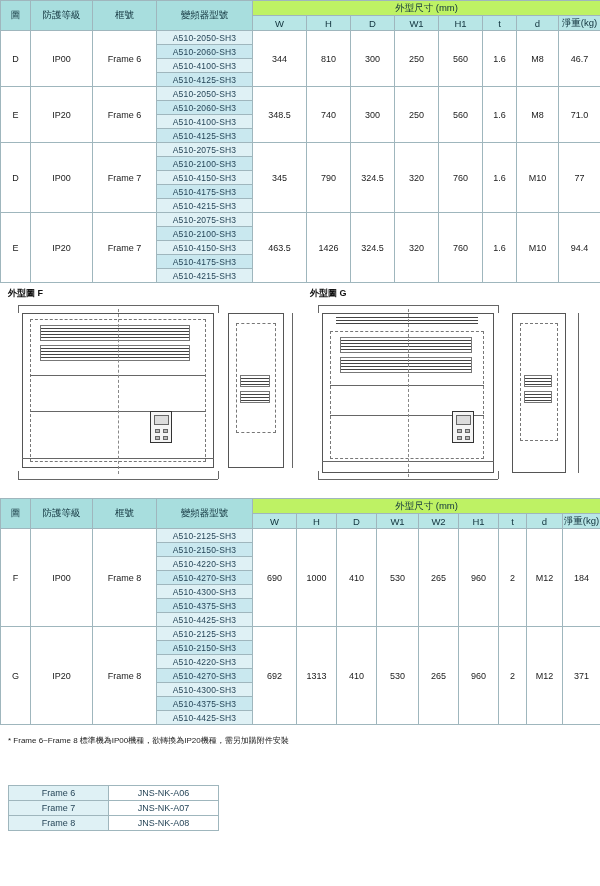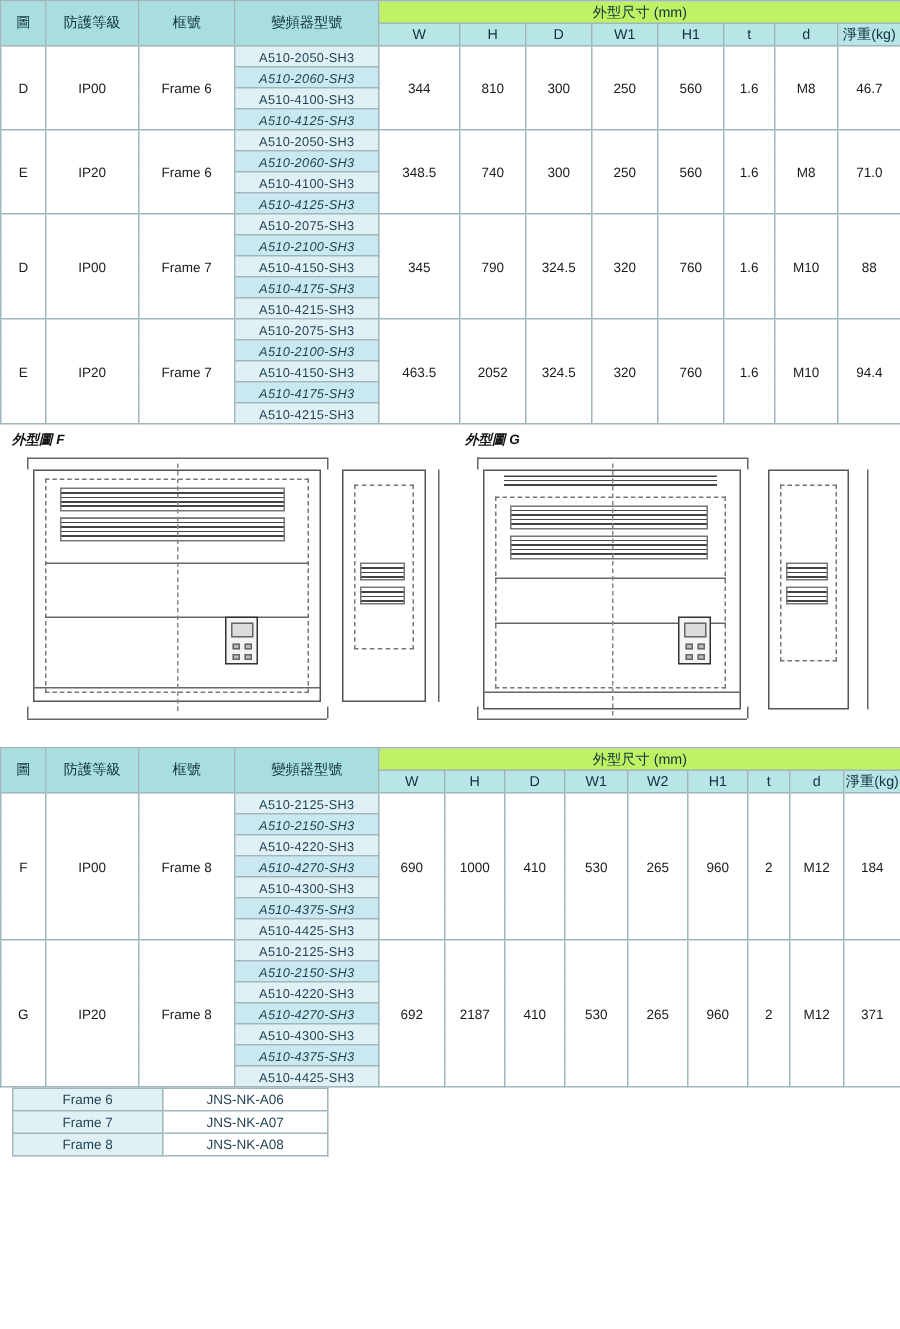--- a/index.html
+++ b/index.html
@@ -49,36 +49,34 @@
   }
   .model-cell {
     background: #dff1f5;
     color: #1f3f52;
     height: 14px;
     font-size: 8.5px;
     letter-spacing: .2px;
   }
   .model-cell.alt {
     background: #c9e8ef;
-    font-style: italic;
   }
   .white { background: #ffffff; }
 
   
   .drawings {
     position: relative;
     width: 600px;
     height: 215px;
   }
   .draw-title {
     position: absolute;
     font-size: 9px;
     font-weight: bold;
     color: #111;
-    font-style: italic;
   }
   .draw-box {
     position: absolute;
     border: 1px solid #555;
     background: #fff;
   }
   .draw-inner {
     position: absolute;
     border: 1px solid #777;
   }
@@ -224,41 +222,41 @@
           <td class="white" rowspan="5">IP00</td>
           <td class="white" rowspan="5">Frame 7</td>
           <td class="model-cell">A510-2075-SH3</td>
           <td class="white" rowspan="5">345</td>
           <td class="white" rowspan="5">790</td>
           <td class="white" rowspan="5">324.5</td>
           <td class="white" rowspan="5">320</td>
           <td class="white" rowspan="5">760</td>
           <td class="white" rowspan="5">1.6</td>
           <td class="white" rowspan="5">M10</td>
-          <td class="white" rowspan="5">88</td>
+          <td class="white" rowspan="5">77</td>
         </tr>
         <tr>
           <td class="model-cell alt">A510-2100-SH3</td>
         </tr>
         <tr>
           <td class="model-cell">A510-4150-SH3</td>
         </tr>
         <tr>
           <td class="model-cell alt">A510-4175-SH3</td>
         </tr>
         <tr>
           <td class="model-cell">A510-4215-SH3</td>
         </tr>
         <tr>
           <td class="white" rowspan="5">E</td>
           <td class="white" rowspan="5">IP20</td>
           <td class="white" rowspan="5">Frame 7</td>
           <td class="model-cell">A510-2075-SH3</td>
           <td class="white" rowspan="5">463.5</td>
-          <td class="white" rowspan="5">2052</td>
+          <td class="white" rowspan="5">1426</td>
           <td class="white" rowspan="5">324.5</td>
           <td class="white" rowspan="5">320</td>
           <td class="white" rowspan="5">760</td>
           <td class="white" rowspan="5">1.6</td>
           <td class="white" rowspan="5">M10</td>
           <td class="white" rowspan="5">94.4</td>
         </tr>
         <tr>
           <td class="model-cell alt">A510-2100-SH3</td>
         </tr>
@@ -421,21 +419,21 @@
         </tr>
         <tr>
           <td class="model-cell">A510-4425-SH3</td>
         </tr>
         <tr>
           <td class="white" rowspan="7">G</td>
           <td class="white" rowspan="7">IP20</td>
           <td class="white" rowspan="7">Frame 8</td>
           <td class="model-cell">A510-2125-SH3</td>
           <td class="white" rowspan="7">692</td>
-          <td class="white" rowspan="7">2187</td>
+          <td class="white" rowspan="7">1313</td>
           <td class="white" rowspan="7">410</td>
           <td class="white" rowspan="7">530</td>
           <td class="white" rowspan="7">265</td>
           <td class="white" rowspan="7">960</td>
           <td class="white" rowspan="7">2</td>
           <td class="white" rowspan="7">M12</td>
           <td class="white" rowspan="7">371</td>
         </tr>
         <tr>
           <td class="model-cell alt">A510-2150-SH3</td>
@@ -451,20 +449,23 @@
         </tr>
         <tr>
           <td class="model-cell alt">A510-4375-SH3</td>
         </tr>
         <tr>
           <td class="model-cell">A510-4425-SH3</td>
         </tr>
       </tbody>
   </table>
 
+  <div style="position:relative; height:60px;">
+    <div class="footnote" style="top:10px;">* Frame 6~Frame 8 標準機為IP00機種，欲轉換為IP20機種，需另加購附件安裝</div>
+  </div>
 
   <table class="kit" style="margin-left:8px;">
     <colgroup>
         <col style="width:100px">
         <col style="width:110px">
       </colgroup>
     <tbody id="kitbody">
         <tr>
           <td class="kit-l">Frame 6</td>
           <td class="kit-r">JNS-NK-A06</td>

